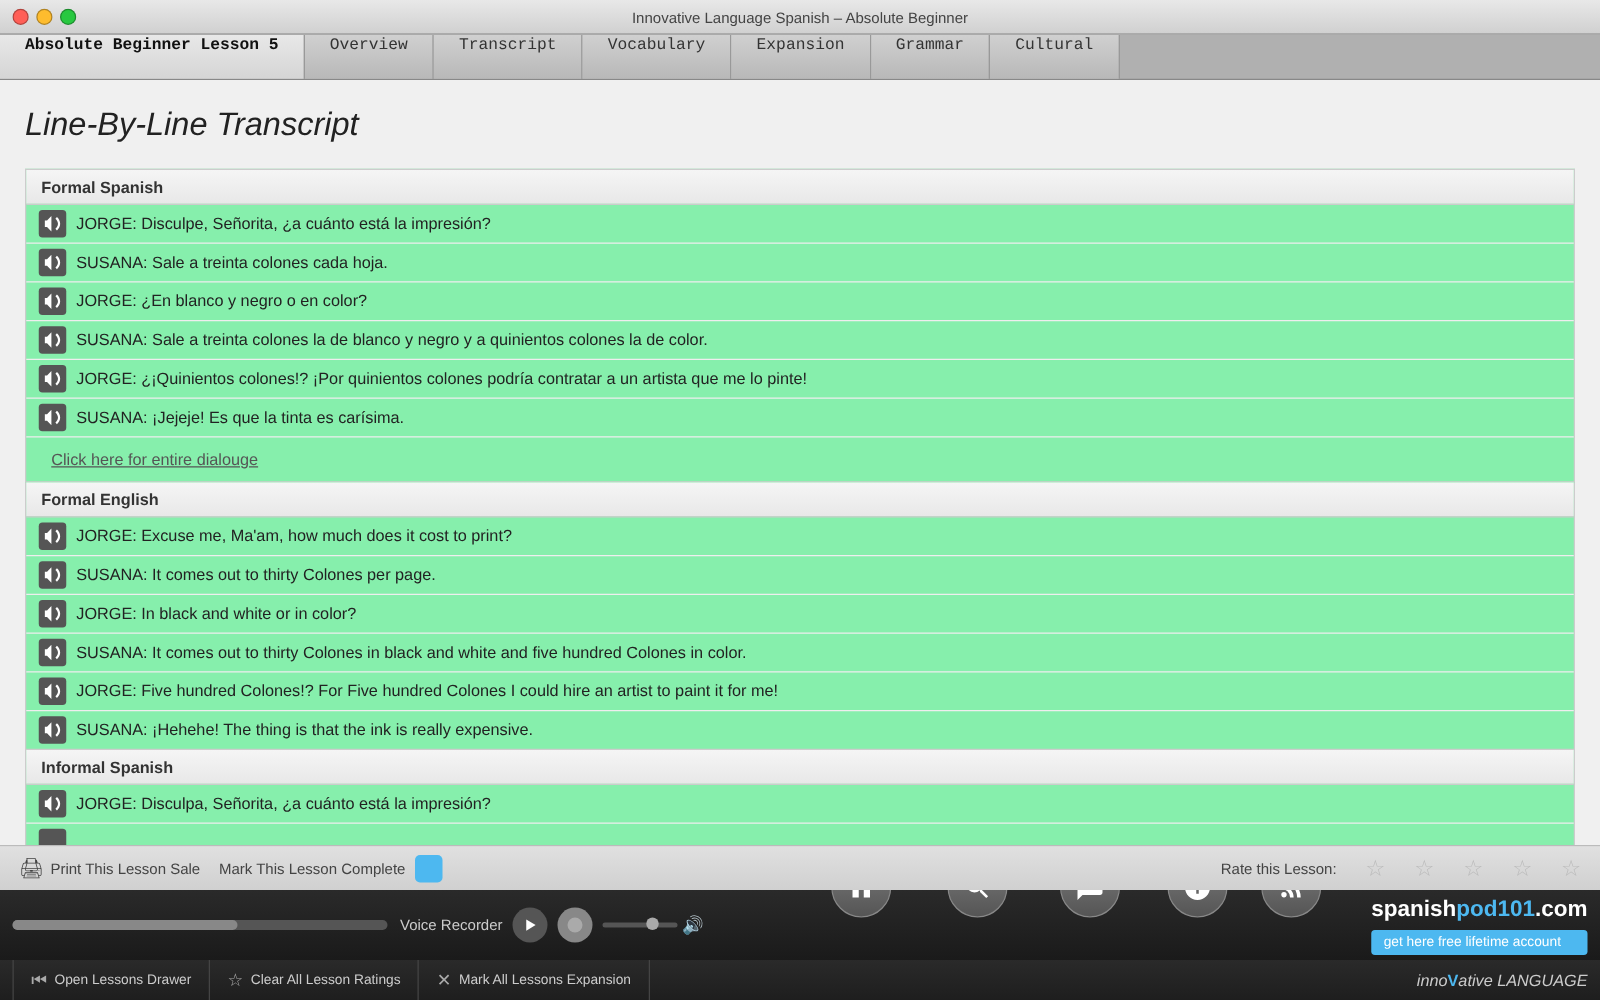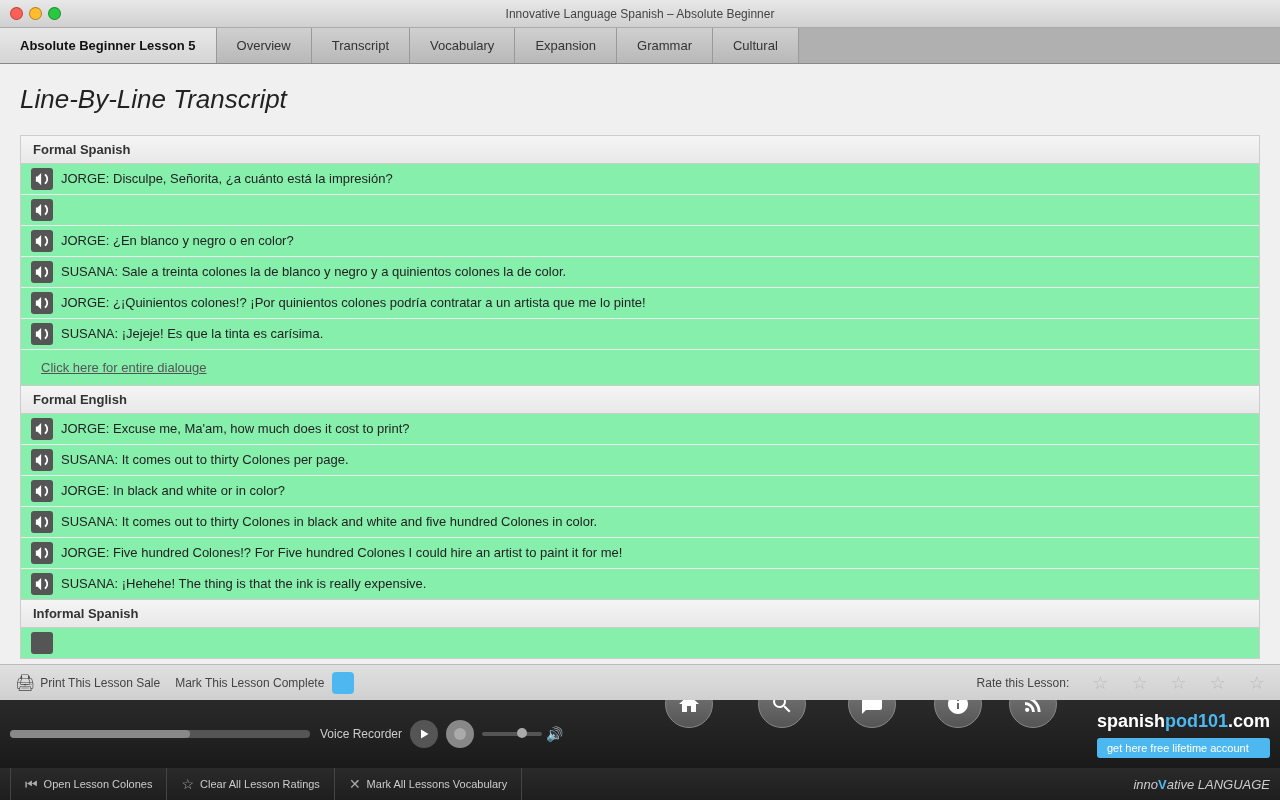--- a/index.html
+++ b/index.html
@@ -56,27 +56,27 @@
     .tab-bar {
       display: flex;
       align-items: stretch;
       background: #b0b0b0;
       border-bottom: 1px solid #888;
       height: 36px;
     }
     .tab {
       padding: 0 20px;
       display: flex;
-      align-items: center;
       font-size: 13px;
       color: #333;
       cursor: pointer;
       border-right: 1px solid #999;
       background: linear-gradient(to bottom, #d0d0d0, #b8b8b8);
       white-space: nowrap;
+      font-family: Liberation Mono, monospace;
     }
     .tab.active {
       background: linear-gradient(to bottom, #e8e8e8, #d5d5d5);
       font-weight: bold;
       color: #111;
       border-bottom: none;
     }
     .tab:first-child {
       border-radius: 0;
       min-width: 190px;
@@ -211,21 +211,21 @@
 
     .star {
       font-size: 18px;
       color: #bbb;
     }
 
     .spacer { flex: 1; }
 
     
     .media-bar {
-      height: 68px;
+      height: 56px;
       background: linear-gradient(to bottom, #2a2a2a, #1a1a1a);
       display: flex;
       align-items: center;
       padding: 0 10px;
       gap: 10px;
     }
 
     .progress-bar-container {
       width: 300px;
       height: 8px;
@@ -444,20 +444,21 @@
               </svg>
           </div>
           <span class="dialog-text">JORGE: Disculpe, Señorita, ¿a cuánto está la impresión?</span>
         </div>
         <div class="dialog-line">
           <div class="speaker-icon">
             <svg viewBox="0 0 16 16">
                 <path d="M3 5H1v6h2l4 4V1L3 5zm9.07 9.07l-1.41-1.41C11.9 11.46 13 9.86 13 8s-1.1-3.46-2.34-4.66l1.41-1.41C13.71 3.34 15 5.55 15 8s-1.29 4.66-2.93 6.07z"></path>
               </svg>
           </div>
+          <span class="dialog-text">SUSANA: Sale a treinta colones cada hoja.</span>
         </div>
         <div class="dialog-line">
           <div class="speaker-icon">
             <svg viewBox="0 0 16 16">
                 <path d="M3 5H1v6h2l4 4V1L3 5zm9.07 9.07l-1.41-1.41C11.9 11.46 13 9.86 13 8s-1.1-3.46-2.34-4.66l1.41-1.41C13.71 3.34 15 5.55 15 8s-1.29 4.66-2.93 6.07z"></path>
               </svg>
           </div>
           <span class="dialog-text">JORGE: ¿En blanco y negro o en color?</span>
         </div>
         <div class="dialog-line">
@@ -539,20 +540,28 @@
                 <path d="M3 5H1v6h2l4 4V1L3 5zm9.07 9.07l-1.41-1.41C11.9 11.46 13 9.86 13 8s-1.1-3.46-2.34-4.66l1.41-1.41C13.71 3.34 15 5.55 15 8s-1.29 4.66-2.93 6.07z"></path>
               </svg>
           </div>
           <span class="dialog-text">SUSANA: ¡Hehehe! The thing is that the ink is really expensive.</span>
         </div>
       </div>
 
       <div class="section">
         <div class="section-header">
           <span>Informal Spanish</span>
+        </div>
+        <div class="dialog-line">
+          <div class="speaker-icon">
+            <svg viewBox="0 0 16 16">
+                <path d="M3 5H1v6h2l4 4V1L3 5zm9.07 9.07l-1.41-1.41C11.9 11.46 13 9.86 13 8s-1.1-3.46-2.34-4.66l1.41-1.41C13.71 3.34 15 5.55 15 8s-1.29 4.66-2.93 6.07z"></path>
+              </svg>
+          </div>
+          <span class="dialog-text">JORGE: Disculpa, Señorita, ¿a cuánto está la impresión?</span>
         </div>
         <div class="dialog-line">
           <div class="speaker-icon">
             
           </div>
         </div>
       </div>
     </div>
 
     <div class="bottom-bar">
@@ -647,29 +656,29 @@
       <div class="brand-name">
         <span style="color:white">spanish</span><span style="color:#4db8f0">pod101</span><span style="color:white">.com</span>
       </div>
       <div class="brand-cta">get here free lifetime account</div>
     </div>
   </div>
 
   <div class="footer-bar">
     <div class="footer-btn">
       <span class="footer-icon">⏮</span>
-      <span>Open Lesson Colones</span>
+      <span>Open Lessons Drawer</span>
     </div>
     <div class="footer-btn">
       <span class="footer-icon">☆</span>
       <span>Clear All Lesson Ratings</span>
     </div>
     <div class="footer-btn">
       <span class="footer-icon">✕</span>
-      <span>Mark All Lessons Vocabulary</span>
+      <span>Mark All Lessons Expansion</span>
     </div>
     <div class="footer-spacer"></div>
     <div class="footer-brand">
       inno<span>V</span>ative LANGUAGE
     </div>
   </div>
 
 </div>
 
 </body></html>

